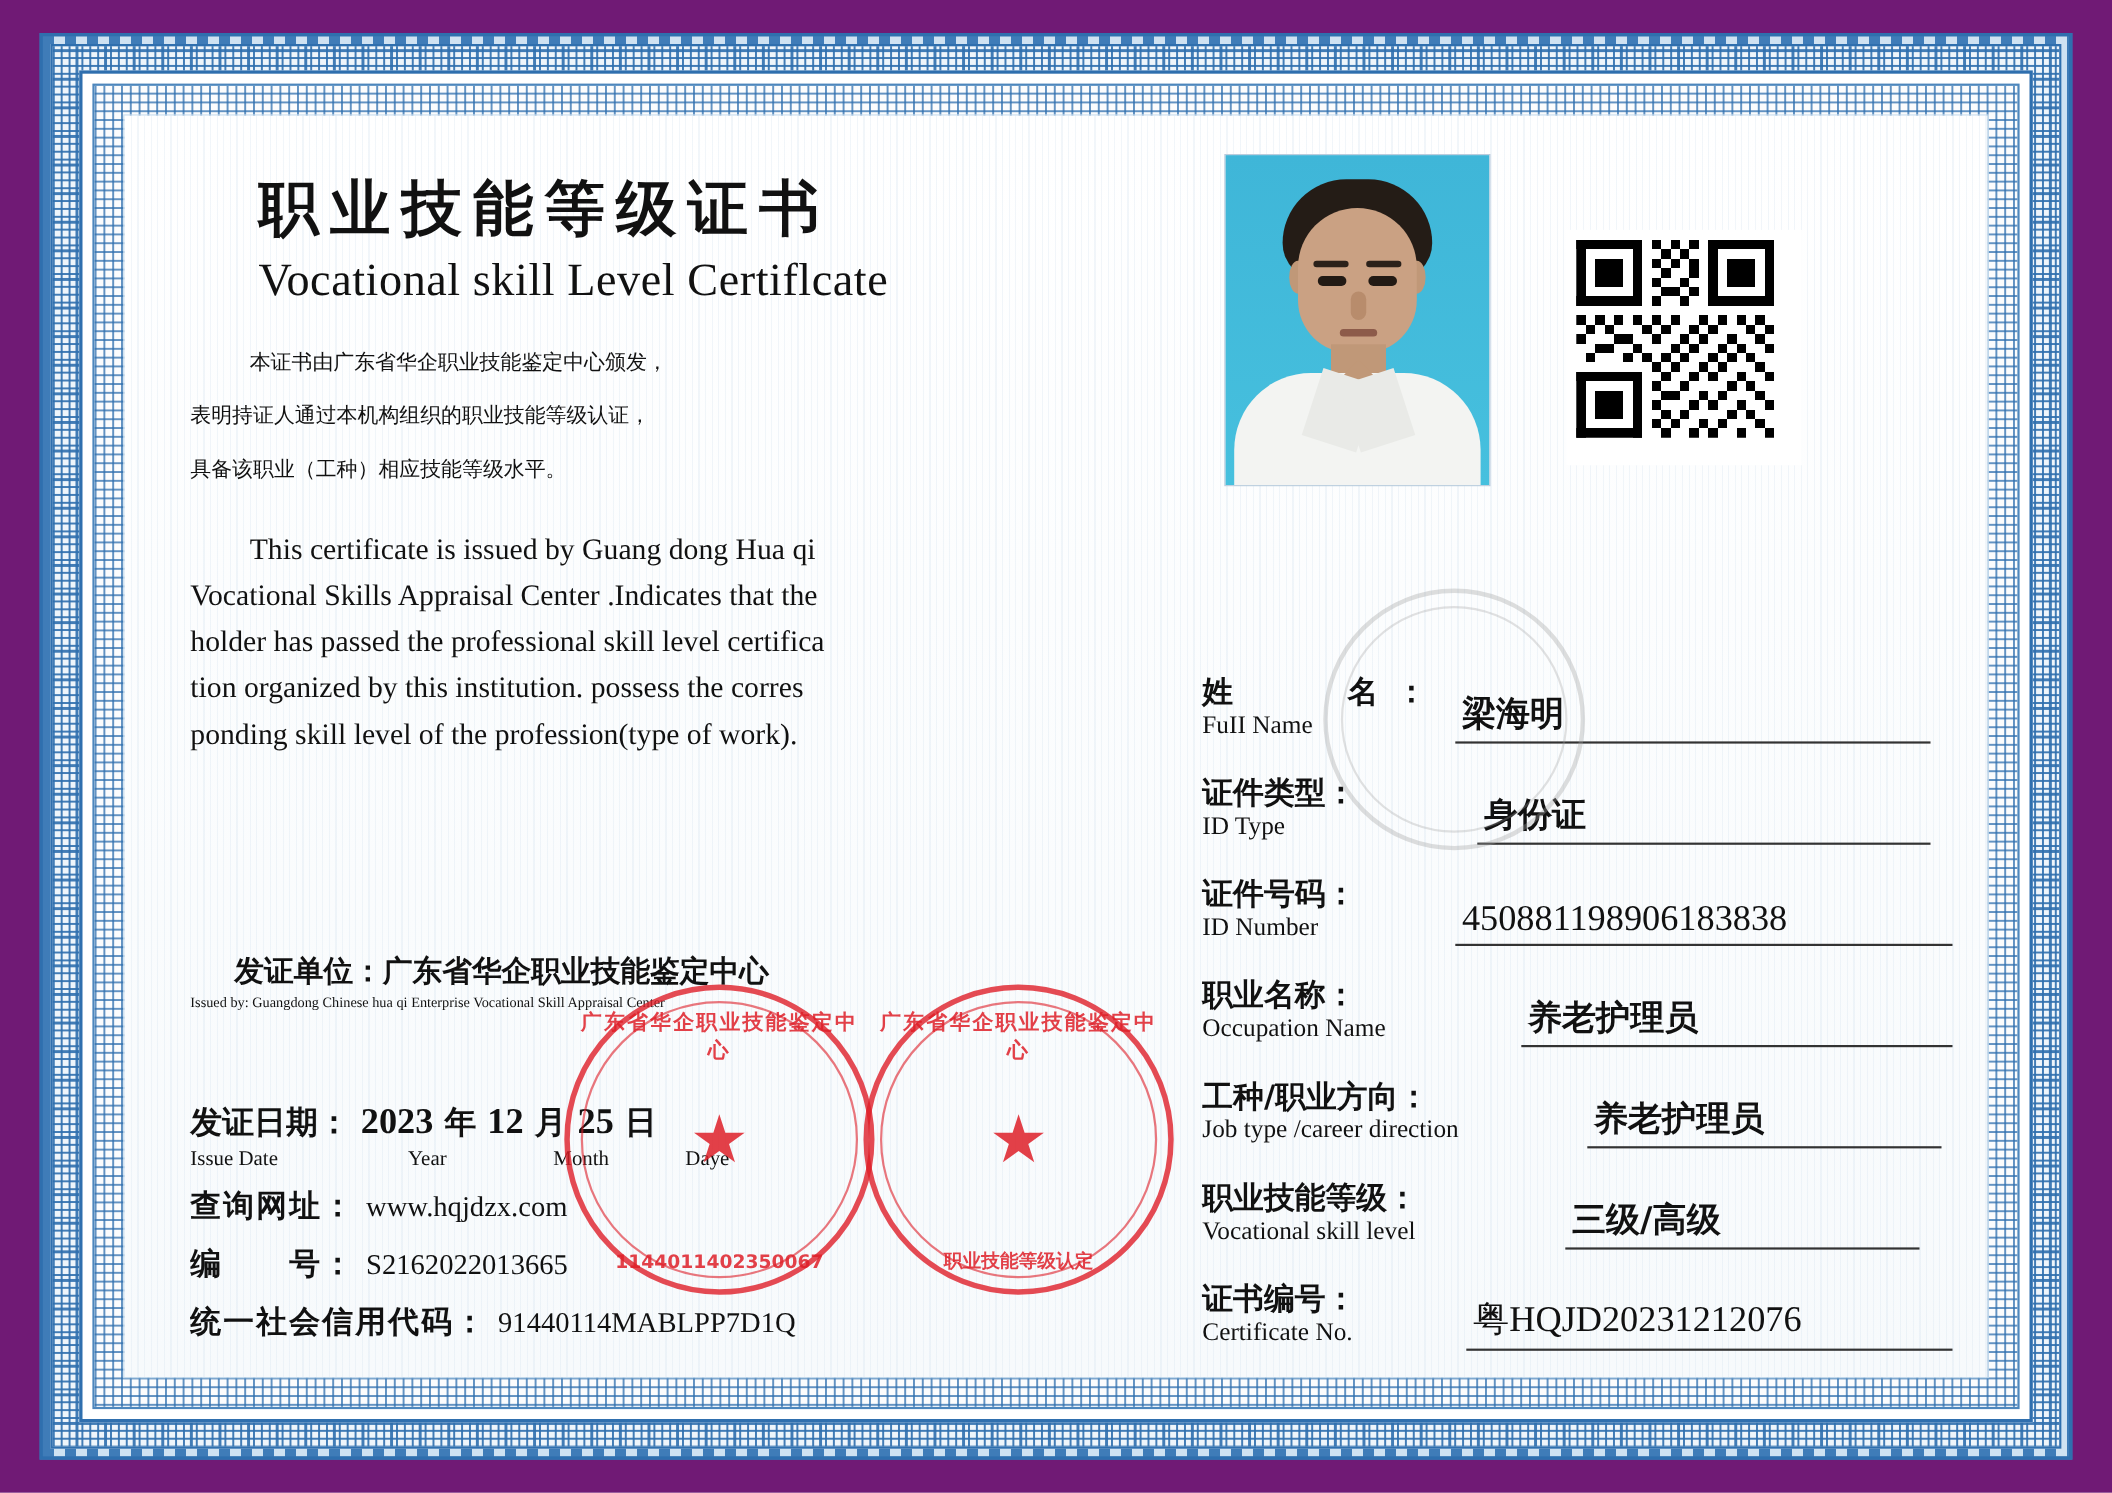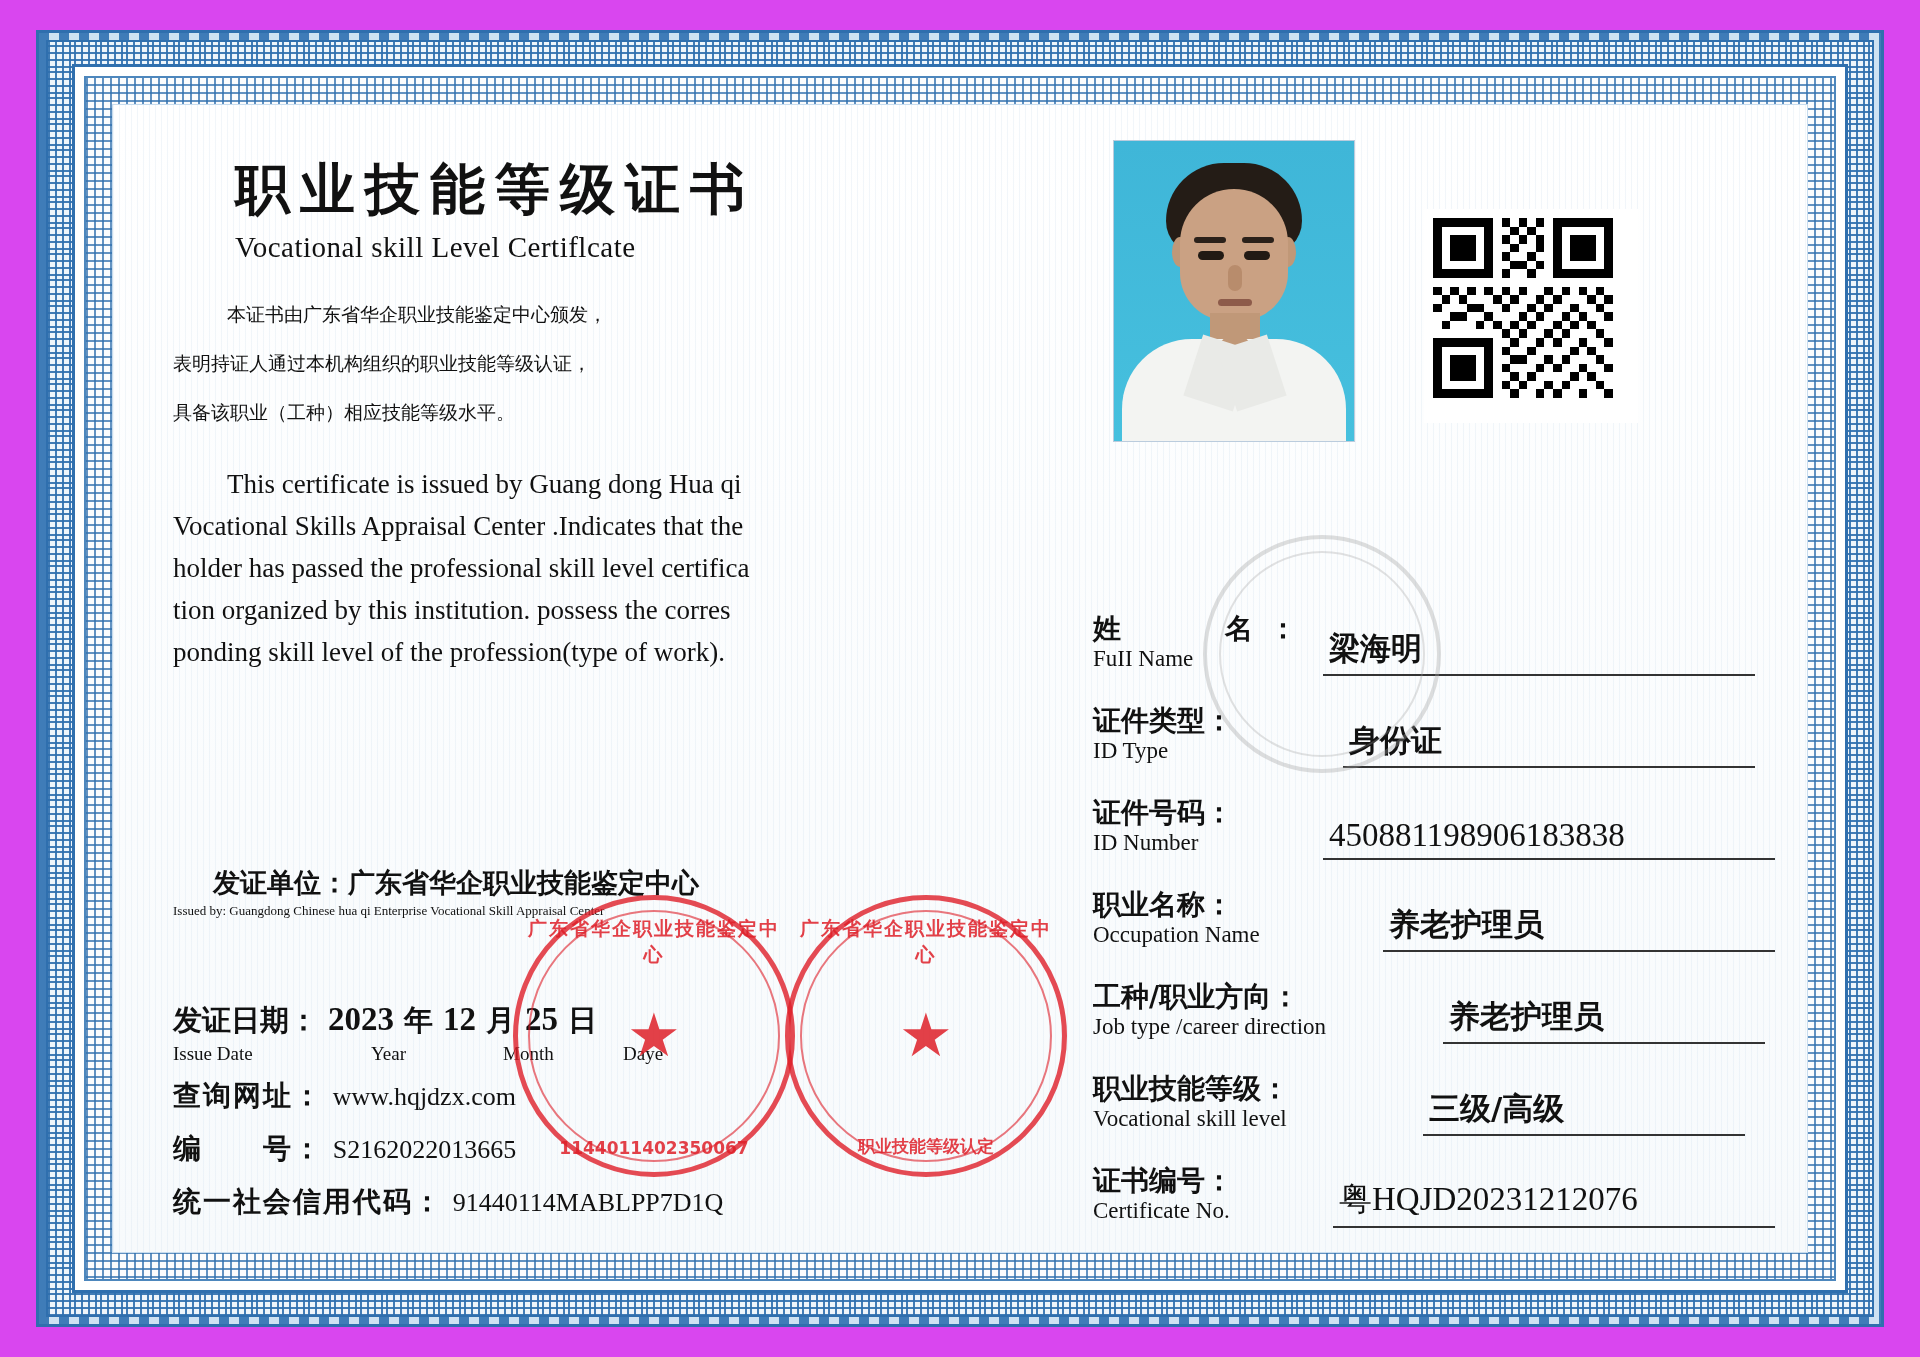--- a/index.html
+++ b/index.html
@@ -5,21 +5,21 @@
   html,body{margin:0;padding:0;}
   body{
     width:1920px;height:1357px;
     background:#ffffff;
     font-family:"Liberation Serif", serif;
     overflow:hidden;
   }
   .page{
     position:relative;
     width:1920px;height:1357px;
-    background:#d946ef;
+    background:#701a75;
   }
   
   .frame-outer{
     position:absolute;
     left:36px;top:30px;right:36px;bottom:30px;
     border:3px solid #2f6fae;
     background:
       repeating-linear-gradient(90deg,#3f7cb8 0 10px, #cfe2f2 10px 20px);
     background-color:#3f7cb8;
   }
@@ -63,21 +63,21 @@
   }
   .title-cn{
     font-family:"DejaVu Serif", serif;
     font-size:55px;
     letter-spacing:10px;
     color:#111;
     font-weight:700;
     margin:0 0 4px 62px;
   }
   .title-en{
-    font-size:29px;
+    font-size:42px;
     color:#111;
     margin:0 0 26px 62px;
     letter-spacing:.5px;
   }
   .para-cn{
     font-family:"DejaVu Sans", sans-serif;
     font-size:19px;
     line-height:49px;
     color:#111;
     margin:0 0 26px 0;

